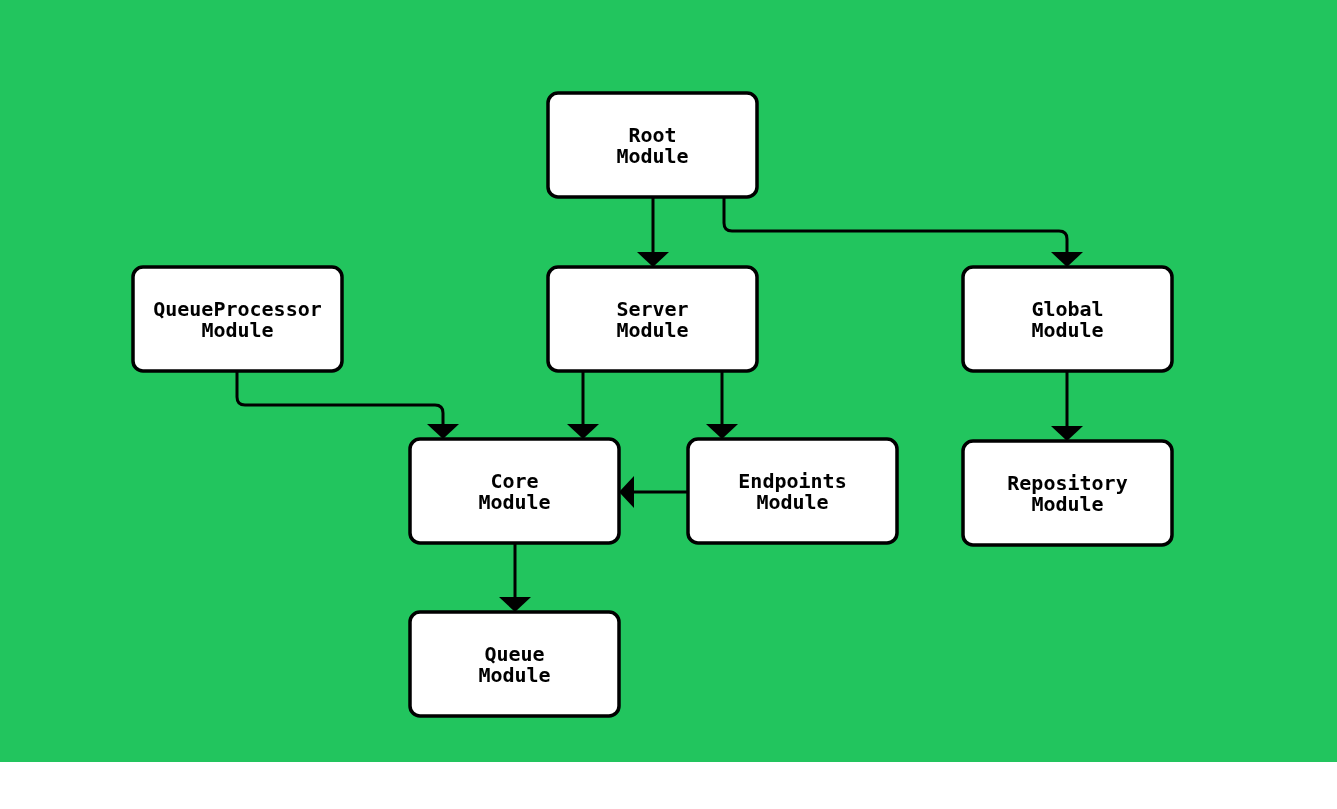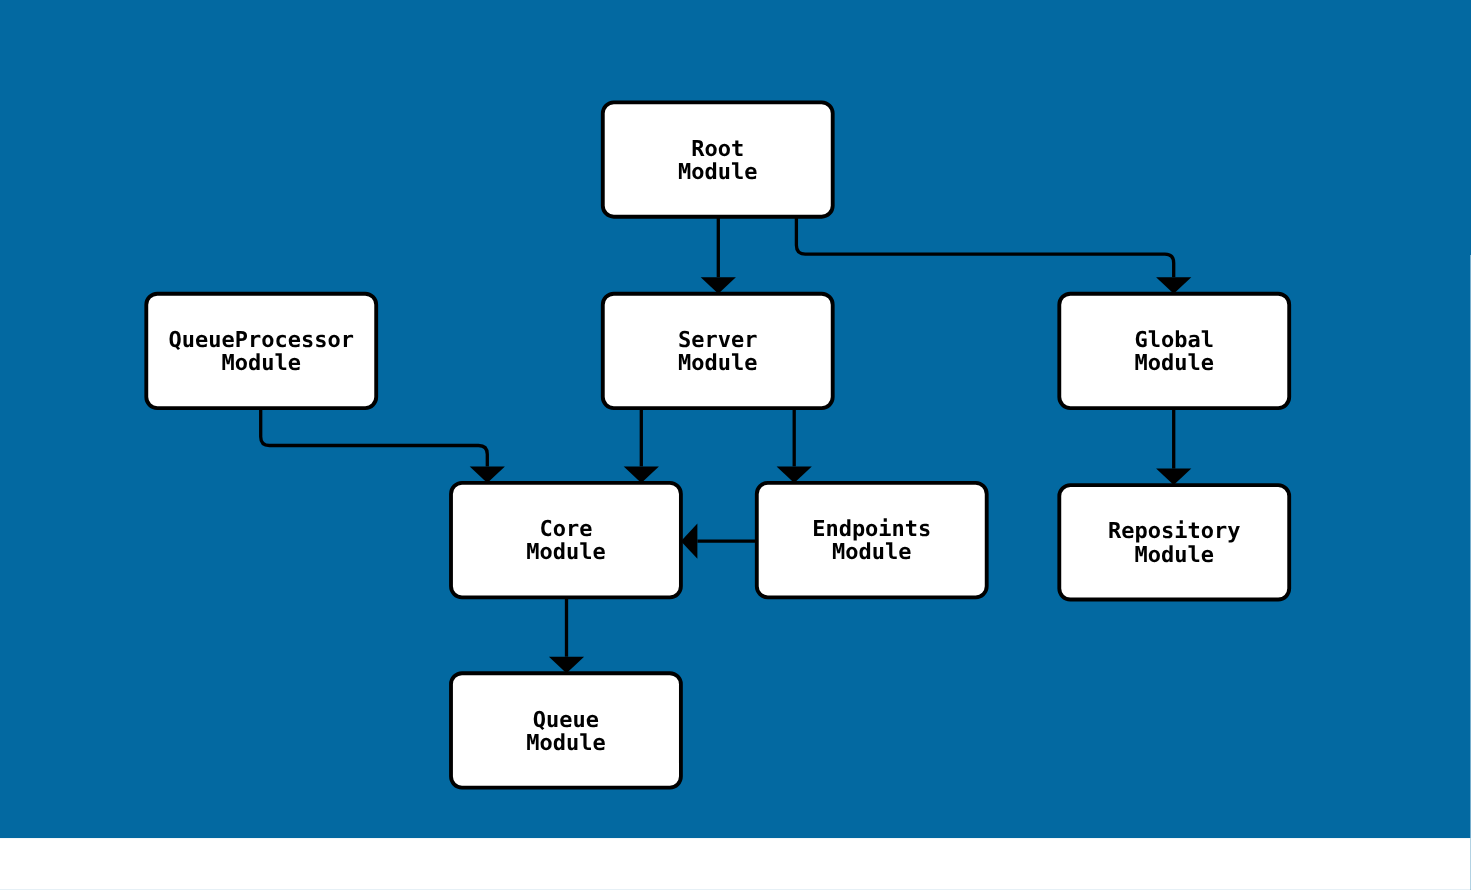--- a/index.html
+++ b/index.html
@@ -4,21 +4,21 @@
 <style>
   html, body {
     margin: 0;
     padding: 0;
     background: #ffffff;
   }
   .canvas {
     position: relative;
     width: 1337px;
     height: 762px;
-    background: #0369a1;
+    background: #22c55e;
     overflow: hidden;
   }
   svg { display: block; }
   .node-rect { }
   .node-label {
     font-family: "DejaVu Sans Mono", "Liberation Mono", monospace;
     font-weight: 700;
   }
 </style>
 </head>

